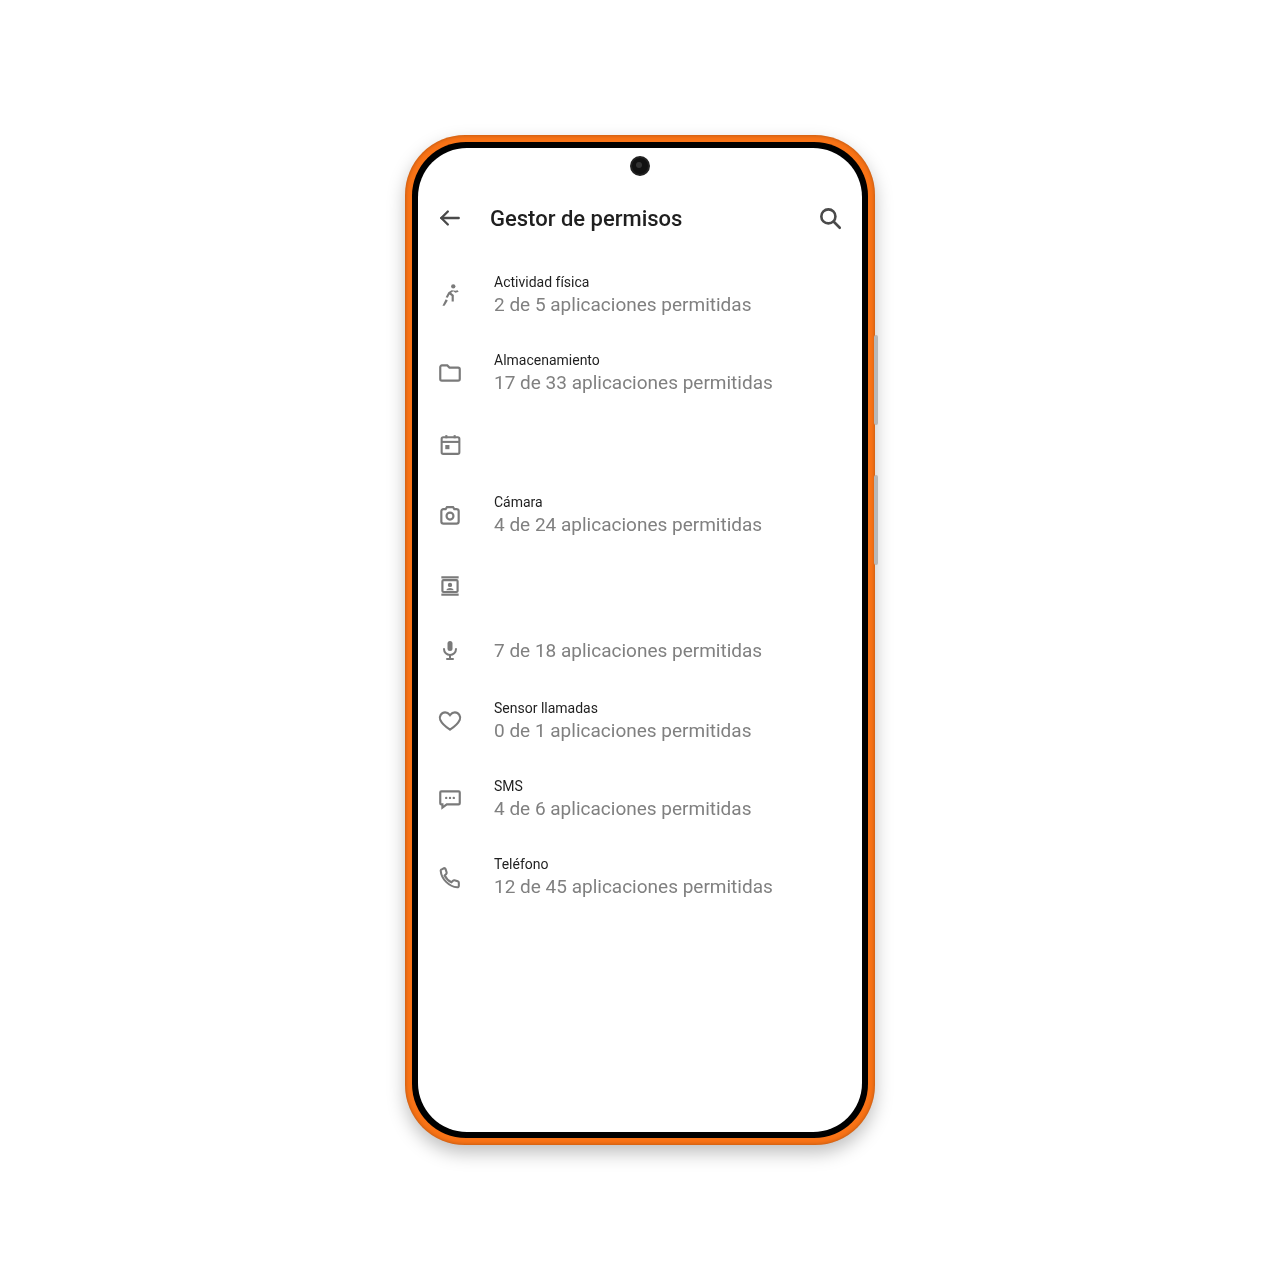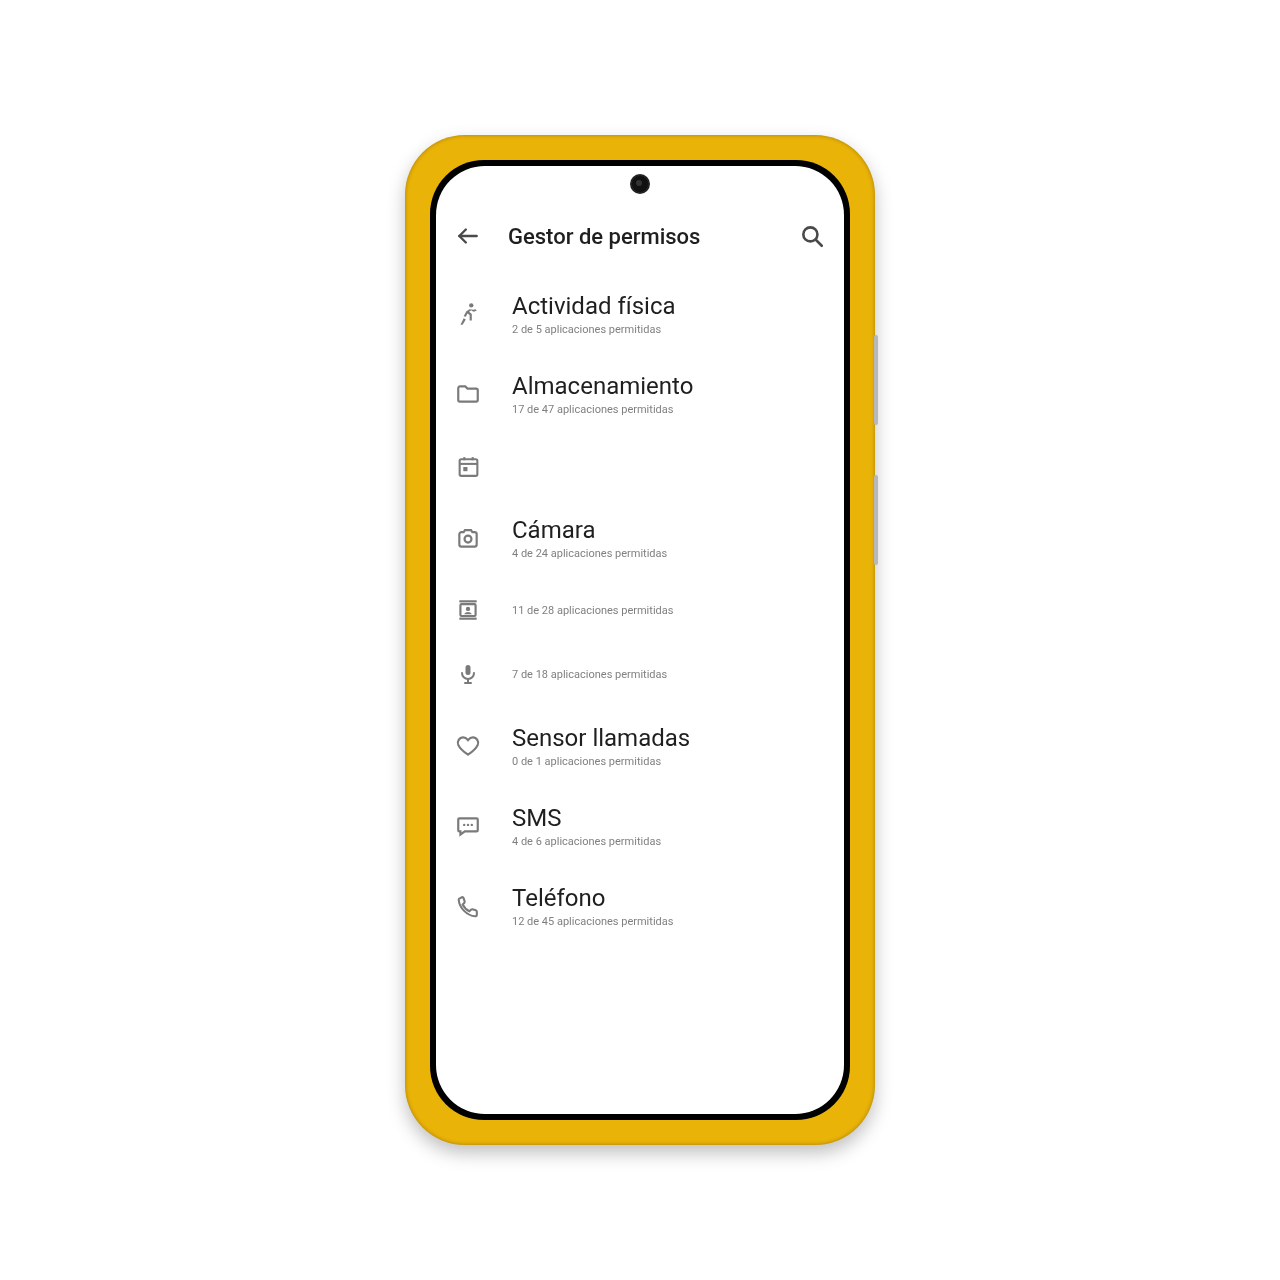--- a/index.html
+++ b/index.html
@@ -8,23 +8,23 @@
       width: 1280px;
       height: 1280px;
       display: flex;
       align-items: center;
       justify-content: center;
       font-family: -apple-system, Roboto, "Helvetica Neue", Arial, sans-serif;
     }
     .phone-frame {
       width: 470px;
       height: 1010px;
-      background: #eab308;
+      background: #f97316;
       border-radius: 60px;
-      padding: 25px;
+      padding: 7px;
       box-shadow: 0 8px 18px rgba(0,0,0,0.25), inset 0 0 4px rgba(0,0,0,0.3);
       position: relative;
     }
     .phone-frame::after {
       content: "";
       position: absolute;
       right: -3px;
       top: 200px;
       width: 4px;
       height: 90px;
@@ -110,26 +110,26 @@
       color: #7a7a7a;
       flex-shrink: 0;
     }
     .list-text {
       flex: 1;
       display: flex;
       flex-direction: column;
       gap: 3px;
     }
     .list-title {
-      font-size: 24px;
+      font-size: 14px;
       color: #1f1f1f;
       font-weight: 400;
     }
     .list-subtitle {
-      font-size: 11px;
+      font-size: 19px;
       color: #808080;
       font-weight: 400;
     }
     svg { display: block; }
     .bottom-fade {
       position: absolute;
       left: 0; right: 0; bottom: 0;
       height: 30px;
       border-bottom-left-radius: 49px;
       border-bottom-right-radius: 49px;
@@ -177,21 +177,21 @@
         </div>
 
         <div class="list-item">
           <div class="list-icon">
             <svg viewBox="0 0 24 24" width="26" height="26" fill="none" stroke="currentColor" stroke-width="2">
               <path d="M3 6.5A1.5 1.5 0 0 1 4.5 5h5l2 2h8A1.5 1.5 0 0 1 21 8.5v9A1.5 1.5 0 0 1 19.5 19h-15A1.5 1.5 0 0 1 3 17.5z"></path>
             </svg>
           </div>
           <div class="list-text">
             <span class="list-title">Almacenamiento</span>
-            <span class="list-subtitle">17 de 47 aplicaciones permitidas</span>
+            <span class="list-subtitle">17 de 33 aplicaciones permitidas</span>
           </div>
         </div>
 
         <div class="list-item">
           <div class="list-icon">
             <svg viewBox="0 0 24 24" width="25" height="25" fill="none" stroke="currentColor" stroke-width="2">
               <rect x="3.5" y="5" width="17" height="16" rx="1.5"></rect>
               <line x1="3.5" y1="9.5" x2="20.5" y2="9.5"></line>
               <rect x="7" y="12.5" width="4" height="4" fill="currentColor" stroke="none"></rect>
               <line x1="8" y1="3" x2="8" y2="6"></line>
@@ -217,21 +217,20 @@
           <div class="list-icon">
             <svg viewBox="0 0 24 24" width="26" height="26" fill="none" stroke="currentColor" stroke-width="2">
               <line x1="4" y1="4" x2="20" y2="4"></line>
               <rect x="5" y="6.5" width="14" height="11" rx="1"></rect>
               <circle cx="12" cy="11" r="2" fill="currentColor" stroke="none"></circle>
               <path d="M8.5 16c.6-1.4 2-2.2 3.5-2.2s2.9.8 3.5 2.2" fill="currentColor" stroke="none"></path>
               <line x1="4" y1="20" x2="20" y2="20"></line>
             </svg>
           </div>
           <div class="list-text">
-            <span class="list-subtitle">11 de 28 aplicaciones permitidas</span>
           </div>
         </div>
 
         <div class="list-item">
           <div class="list-icon">
             <svg viewBox="0 0 24 24" width="24" height="24" fill="none" stroke="currentColor" stroke-width="2" stroke-linecap="round">
               <rect x="9.5" y="3" width="5" height="10" rx="2.5" fill="currentColor" stroke="none"></rect>
               <path d="M6 11a6 6 0 0 0 12 0"></path>
               <line x1="12" y1="17" x2="12" y2="21"></line>
               <line x1="9" y1="21" x2="15" y2="21"></line>

